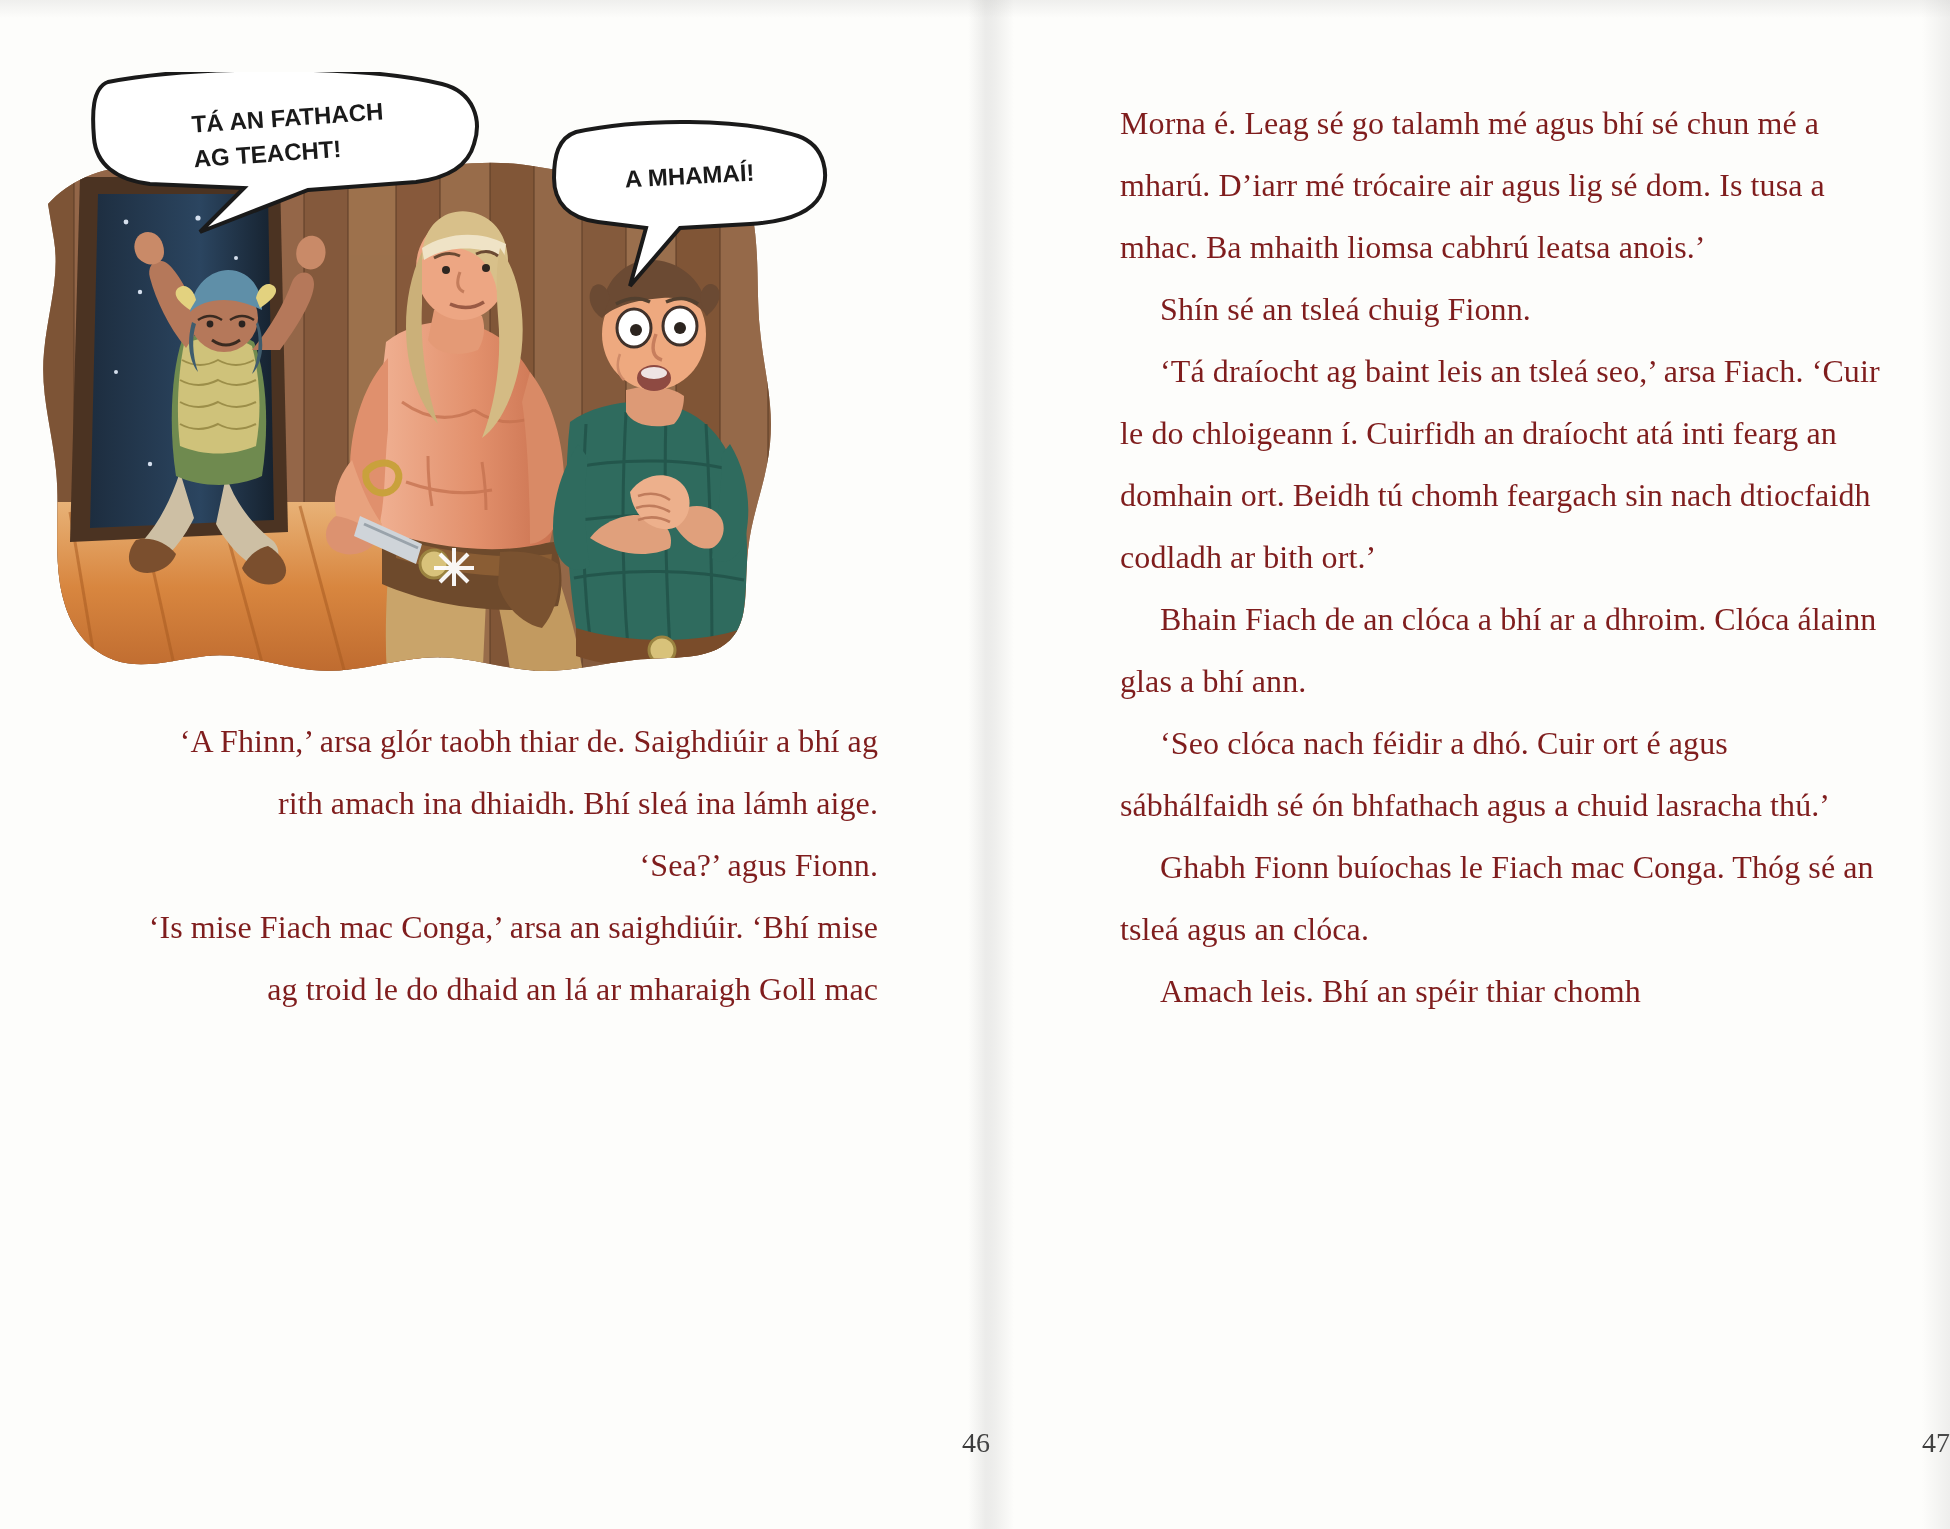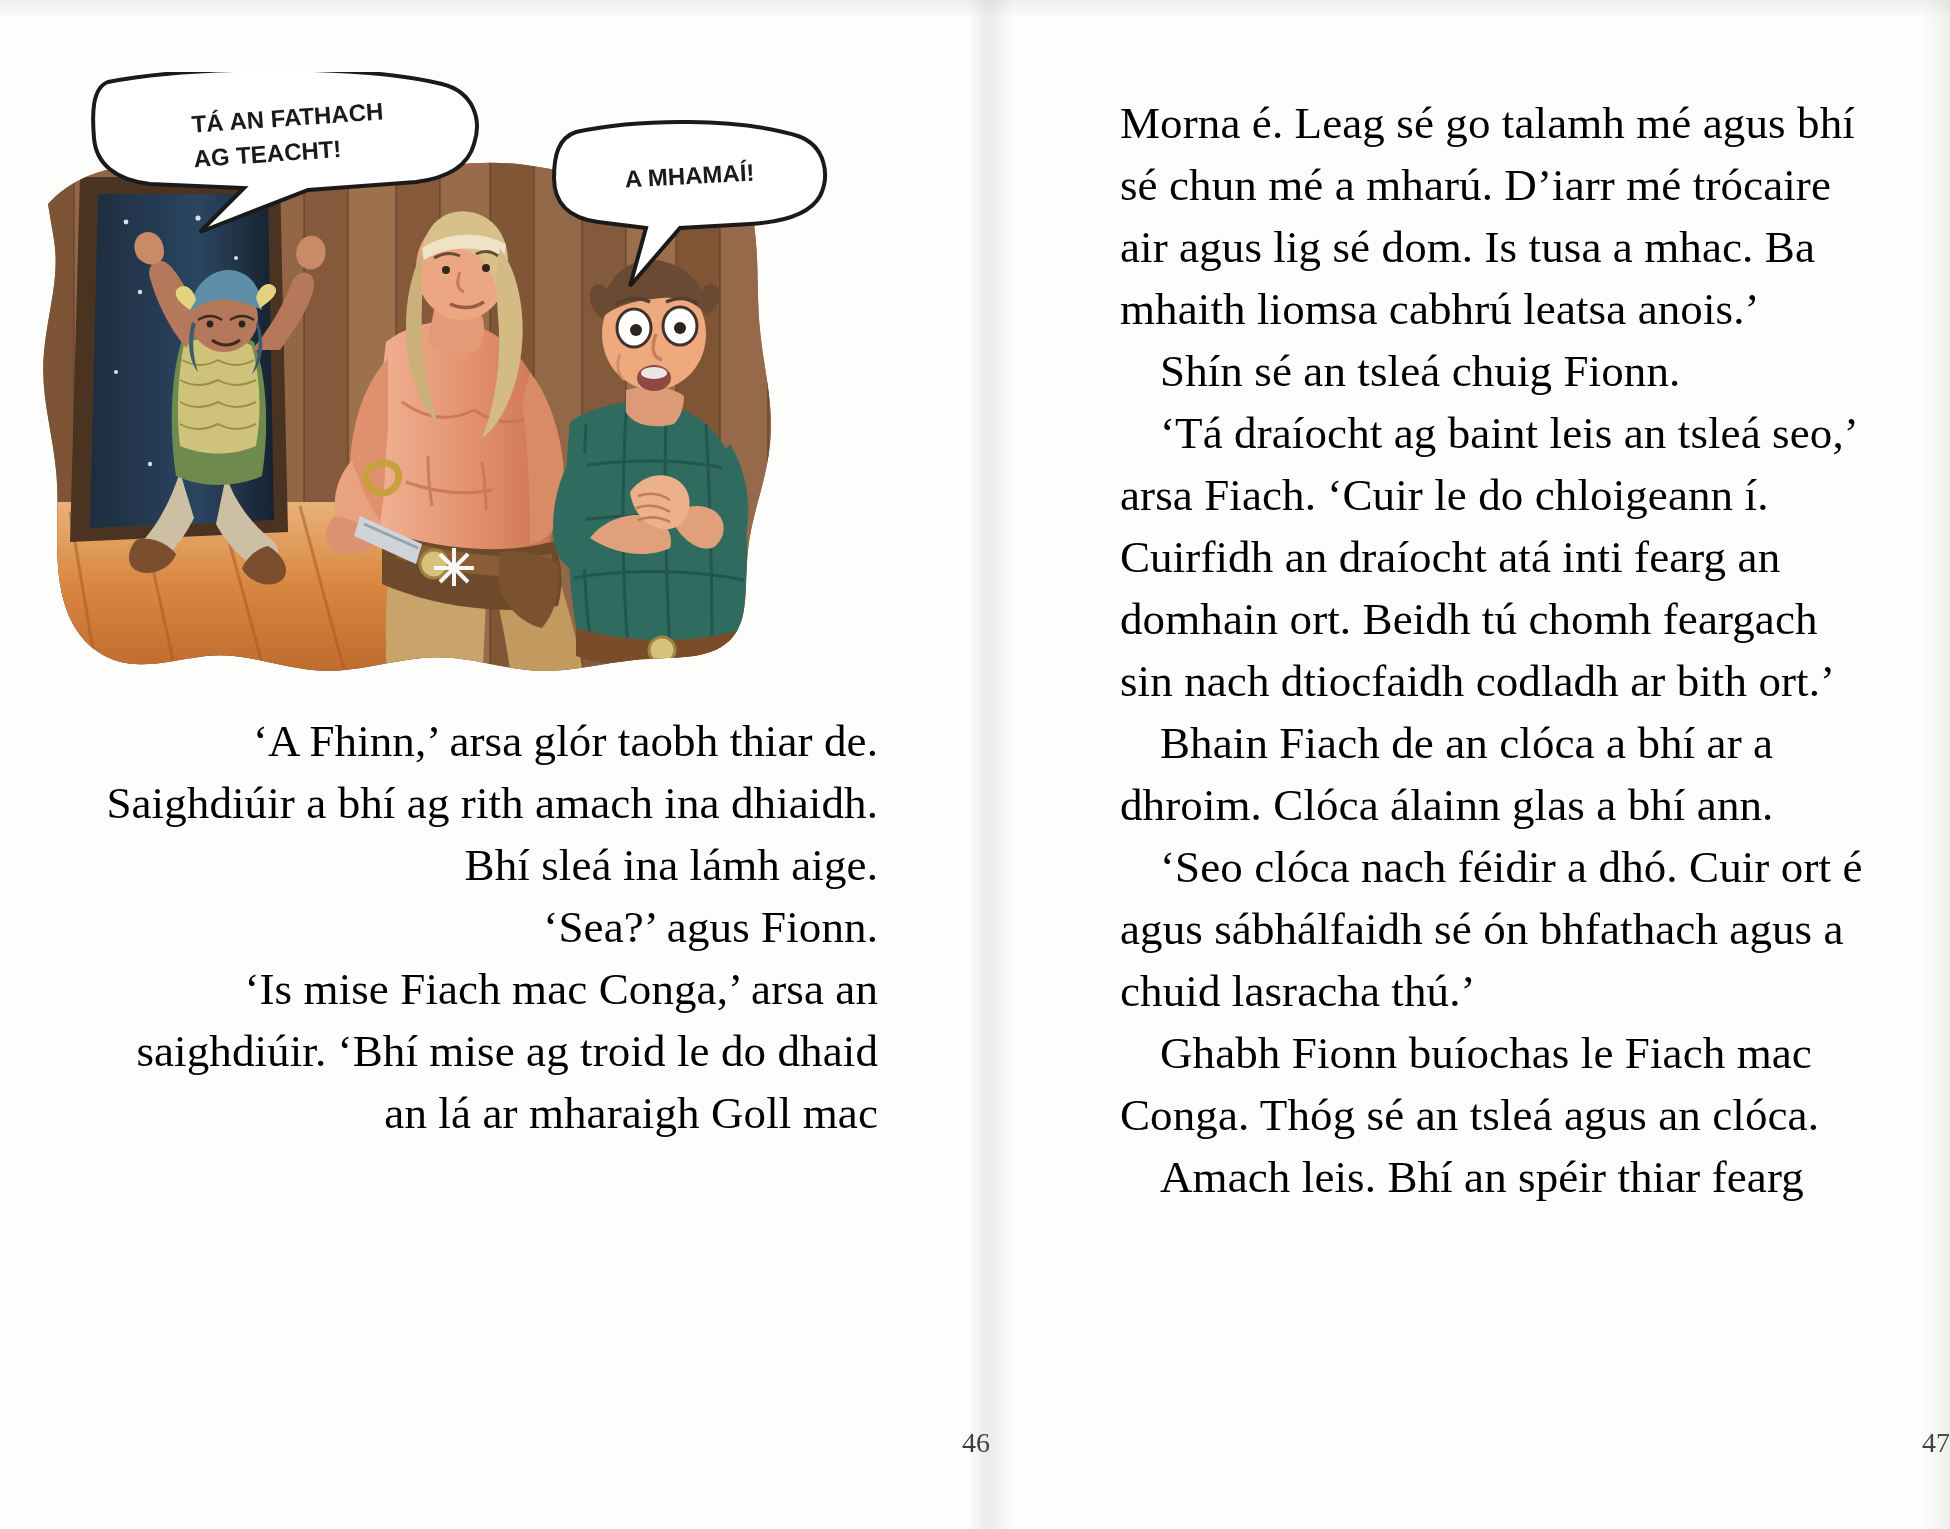--- a/index.html
+++ b/index.html
@@ -42,23 +42,23 @@
     position: absolute;
     left: 30px;
     top: 72px;
     width: 910px;
     height: 620px;
   }
   .illu-svg { display: block; width: 910px; height: 620px; }
 
   .text-col {
     position: absolute;
-    font-size: 45px;
+    font-size: 32px;
     line-height: 62px;
-    color: #000000;
+    color: #7f1d1d;
     letter-spacing: 0.1px;
   }
   .left-text {
     left: 88px;
     top: 710px;
     width: 790px;
     text-align: right;
   }
   .right-text {
     left: 130px;
@@ -377,21 +377,21 @@
   </div>
 
   <div class="page page-right">
     <div class="text-col right-text">
       <p class="para">Morna é. Leag sé go talamh mé agus bhí sé chun mé a mharú. D’iarr mé trócaire air agus lig sé dom. Is tusa a mhac. Ba mhaith liomsa cabhrú leatsa anois.’</p>
       <p class="para indent">Shín sé an tsleá chuig Fionn.</p>
       <p class="para indent">‘Tá draíocht ag baint leis an tsleá seo,’ arsa Fiach. ‘Cuir le do chloigeann í. Cuirfidh an draíocht atá inti fearg an domhain ort. Beidh tú chomh feargach sin nach dtiocfaidh codladh ar bith ort.’</p>
       <p class="para indent">Bhain Fiach de an clóca a bhí ar a dhroim. Clóca álainn glas a bhí ann.</p>
       <p class="para indent">‘Seo clóca nach féidir a dhó. Cuir ort é agus sábhálfaidh sé ón bhfathach agus a chuid lasracha thú.’</p>
       <p class="para indent">Ghabh Fionn buíochas le Fiach mac Conga. Thóg sé an tsleá agus an clóca.</p>
-      <p class="para indent">Amach leis. Bhí an spéir thiar fearg</p>
+      <p class="para indent">Amach leis. Bhí an spéir thiar chomh</p>
     </div>
 
     <div class="folio folio-right">
       <span>47</span>
     </div>
   </div>
 
   <div class="gutter"></div>
   <div class="edge-shadow-right"></div>
   <div class="edge-shadow-top"></div>

